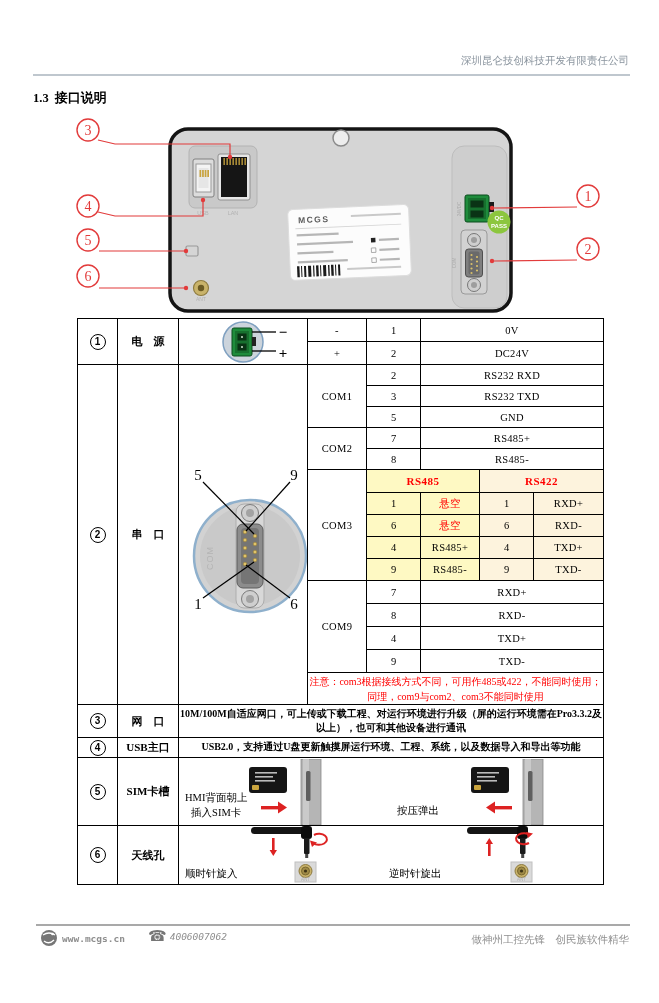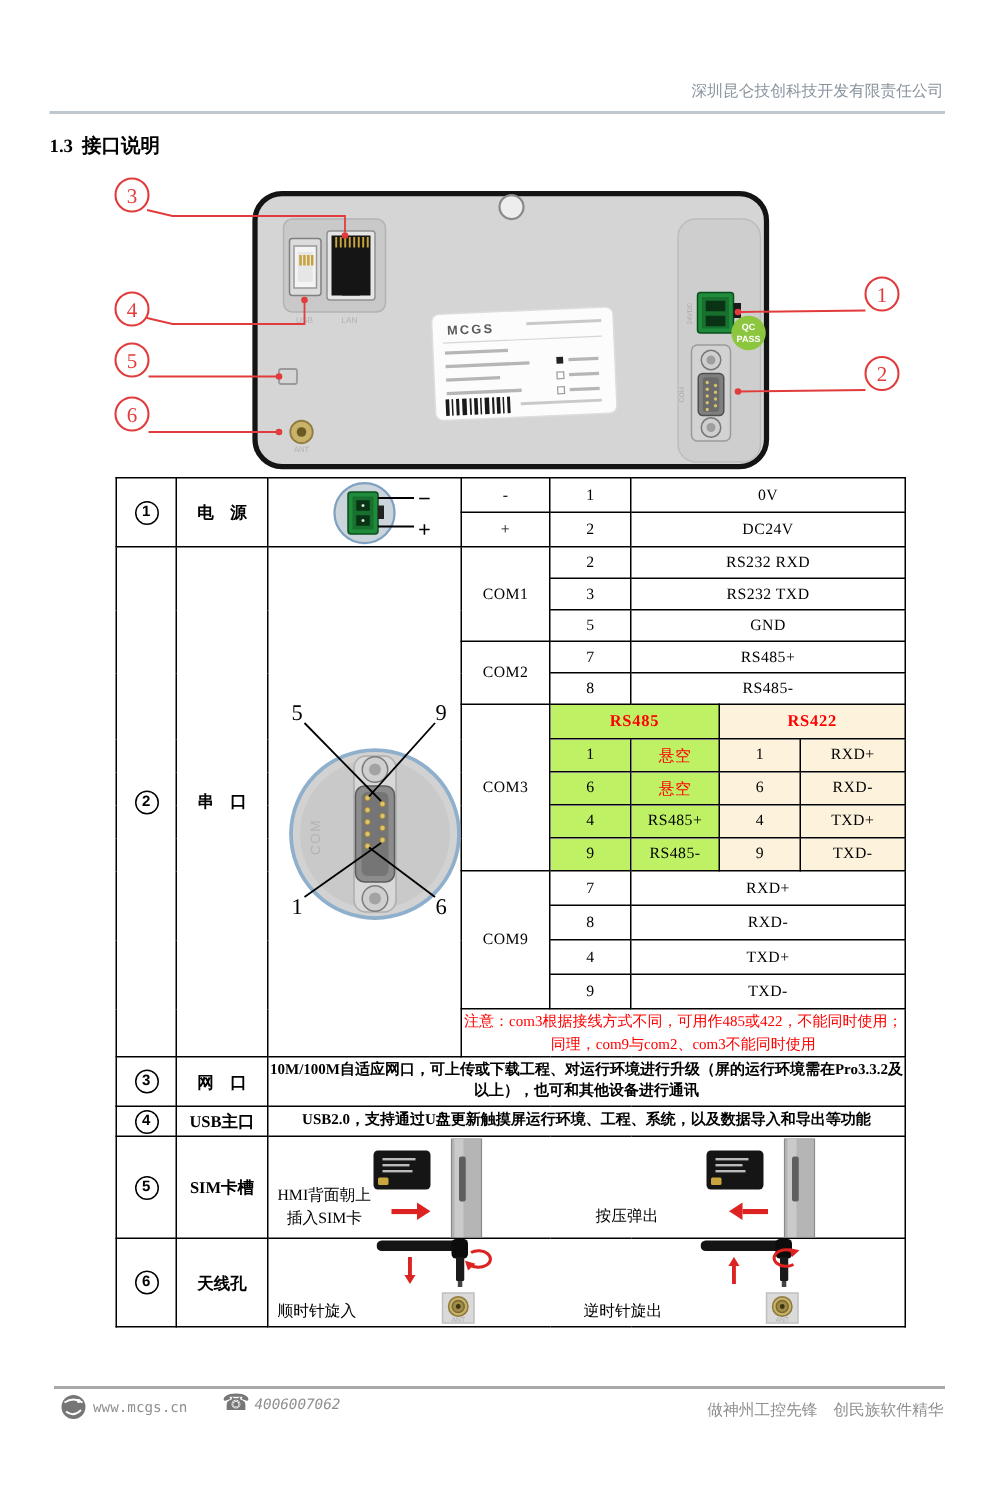--- a/index.html
+++ b/index.html
@@ -27,34 +27,34 @@
   .iface-table td{border:1px solid #000;padding:0;text-align:center;vertical-align:middle;
       font-family:"Liberation Serif","DejaVu Serif",serif;overflow:hidden;}
   .c-name{font-family:"Liberation Sans","DejaVu Sans",sans-serif;font-weight:bold;font-size:11px;}
   .circ-num{display:inline-block;width:14px;height:14px;line-height:13px;border:1.2px solid #000;
       border-radius:50%;font-family:"Liberation Sans","DejaVu Sans",sans-serif;
       font-size:10px;font-weight:bold;text-align:center;}
   .com-cell{font-size:10.5px;letter-spacing:.3px;}
   .pin-cell{font-size:10.5px;}
   .desc-cell{font-size:10.5px;letter-spacing:.3px;}
   .rs-head{font-weight:bold;font-size:11px;color:#f00;letter-spacing:.5px;}
-  .bg485{background:#bef264;}
+  .bg485{background:#fef9c3;}
   .bg422{background:#fdf3dd;}
   .red-txt{color:#f00;}
   .note-cell{color:#f00;text-align:left;padding:2px 5px;font-size:10px;line-height:1.5;}
   .desc-left{text-align:left;padding:2px 5px;font-size:10px;line-height:1.45;font-weight:bold;}
   .media-cell{position:relative;text-align:left;}
   .media-cell .lbl{position:absolute;font-size:10.5px;color:#000;white-space:nowrap;text-align:center;}
   .img-cell svg{display:block;margin:0 auto;}
   
   .ftr-rule{position:absolute;left:36px;top:924px;width:594px;height:1.5px;background:#a9a9a9;}
   .ftr-item{position:absolute;display:flex;align-items:center;color:#8f8f8f;}
   .ftr-web{left:40px;top:929px;}
   .ftr-phone{left:148px;top:929px;}
-  .ftr-web .txt{font-family:"DejaVu Sans Mono",monospace;font-size:9.5px;margin-left:4px;}
+  .ftr-web .txt{font-family:"DejaVu Sans Mono",monospace;font-size:9.5px;margin-left:4px;font-weight:bold;}
   .ftr-phone .glyph{font-size:15px;color:#767676;line-height:1;}
   .ftr-phone .txt{font-family:"DejaVu Sans Mono",monospace;font-size:9.5px;margin-left:3px;font-style:italic;}
   .ftr-slogan{position:absolute;right:30px;top:933px;font-size:10.5px;color:#8f8f8f;
       font-family:"Liberation Sans","DejaVu Sans",sans-serif;}
 </style>
 </head>
 <body>
 
 <div class="page">
 

